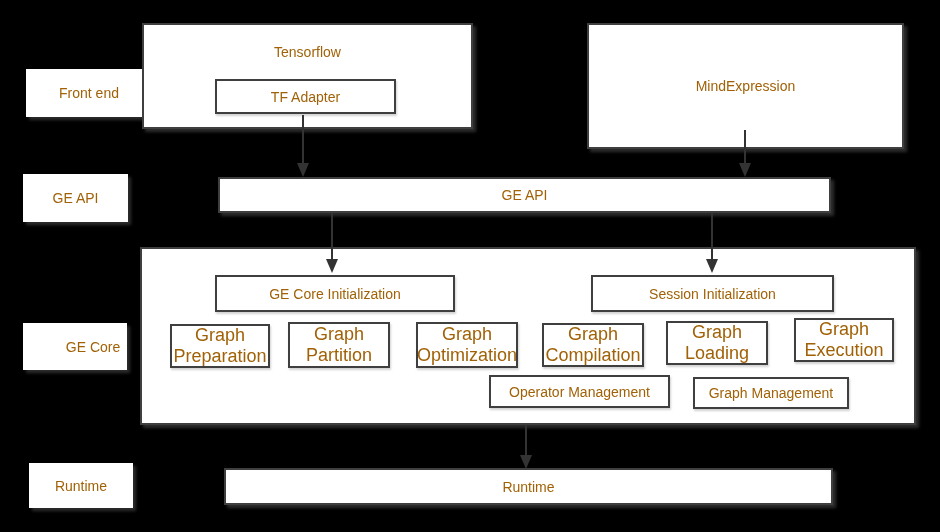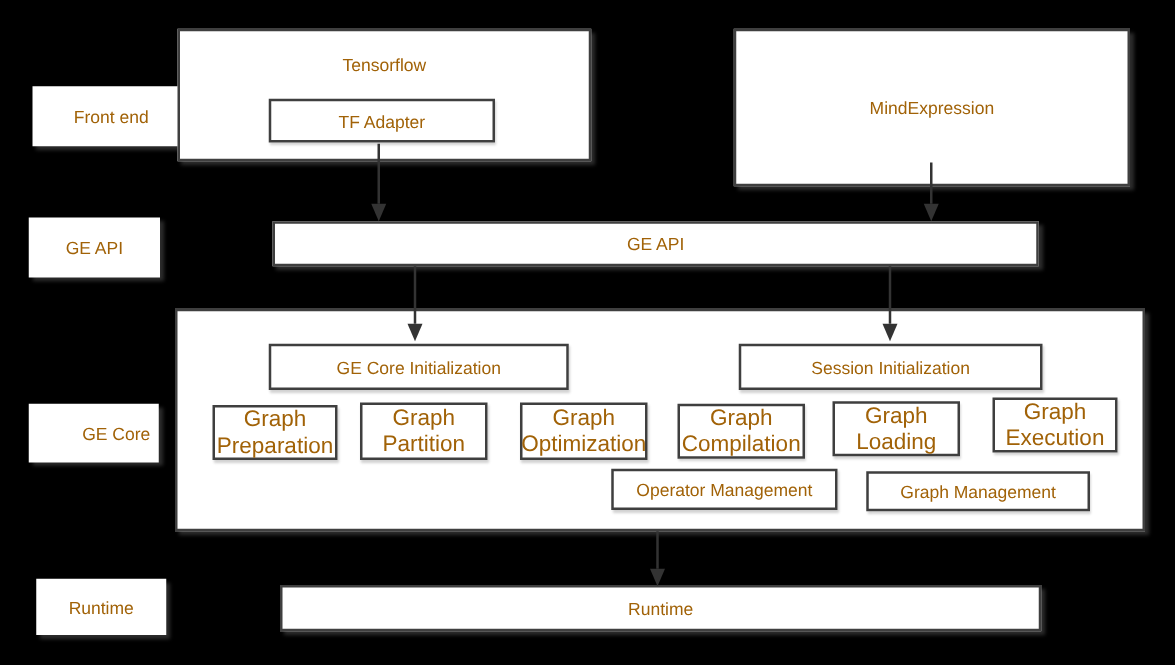--- a/index.html
+++ b/index.html
@@ -64,21 +64,21 @@
   .module { white-space: pre-line; line-height: 21px; font-size: 18px; }
   .mod-1 { left: 28px;  top: 75px; width: 100px; height: 44px; }
   .mod-2 { left: 146px; top: 73px; width: 102px; height: 46px; }
   .mod-3 { left: 274px; top: 73px; width: 102px; height: 46px; }
   .mod-4 { left: 400px; top: 74px; width: 102px; height: 44px; }
   .mod-5 { left: 524px; top: 72px; width: 102px; height: 44px; }
   .mod-6 { left: 652px; top: 69px; width: 100px; height: 44px; }
 
   .mgmt-1 { left: 53px;  top: 128px; width: 180px; height: 33px; }
   .mgmt-2 { left: 299px; top: 126px; width: 181px; height: 33px; margin-left: 48px; }
-  .mgmt-3 { left: 551px; top: 128px; width: 179px; height: 32px; }
+  .mgmt-3 { left: 551px; top: 128px; width: 156px; height: 32px; }
 
   
   .runtime-bar { left: 224px; top: 468px; width: 609px; height: 37px; }
 
   
   .arrow {
     position: absolute;
     width: 12px;
     display: flex;
     flex-direction: column;

